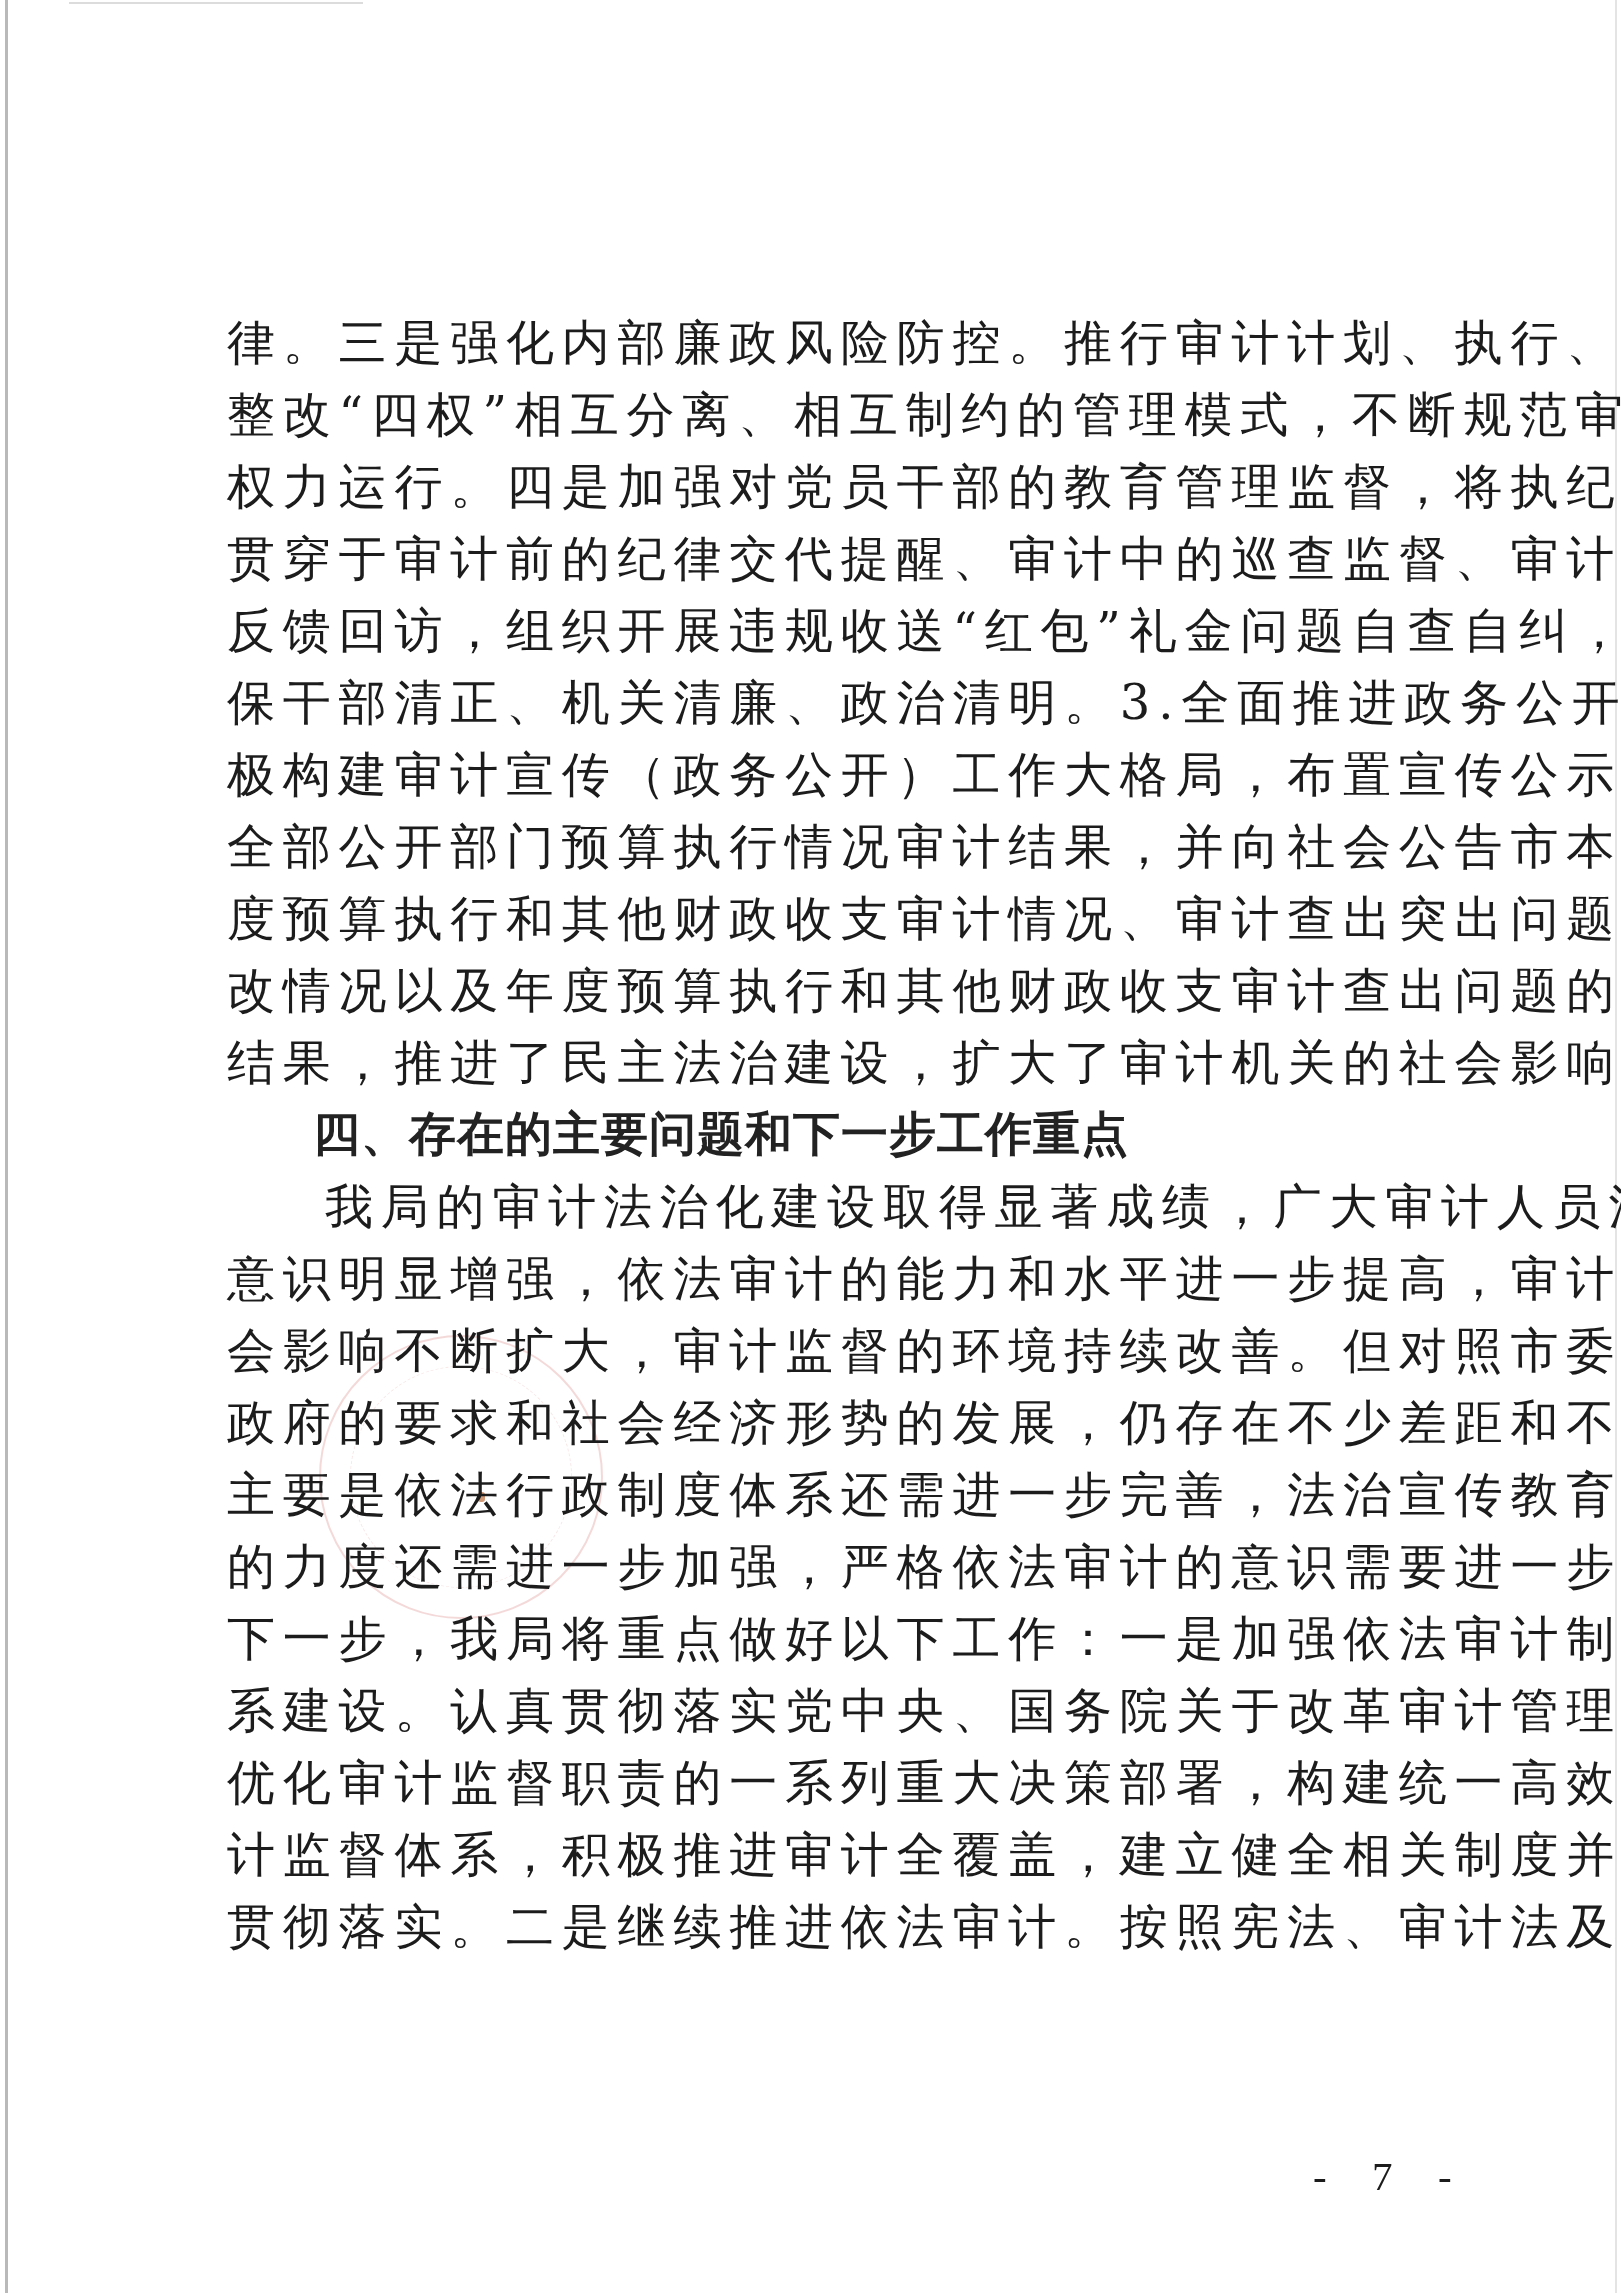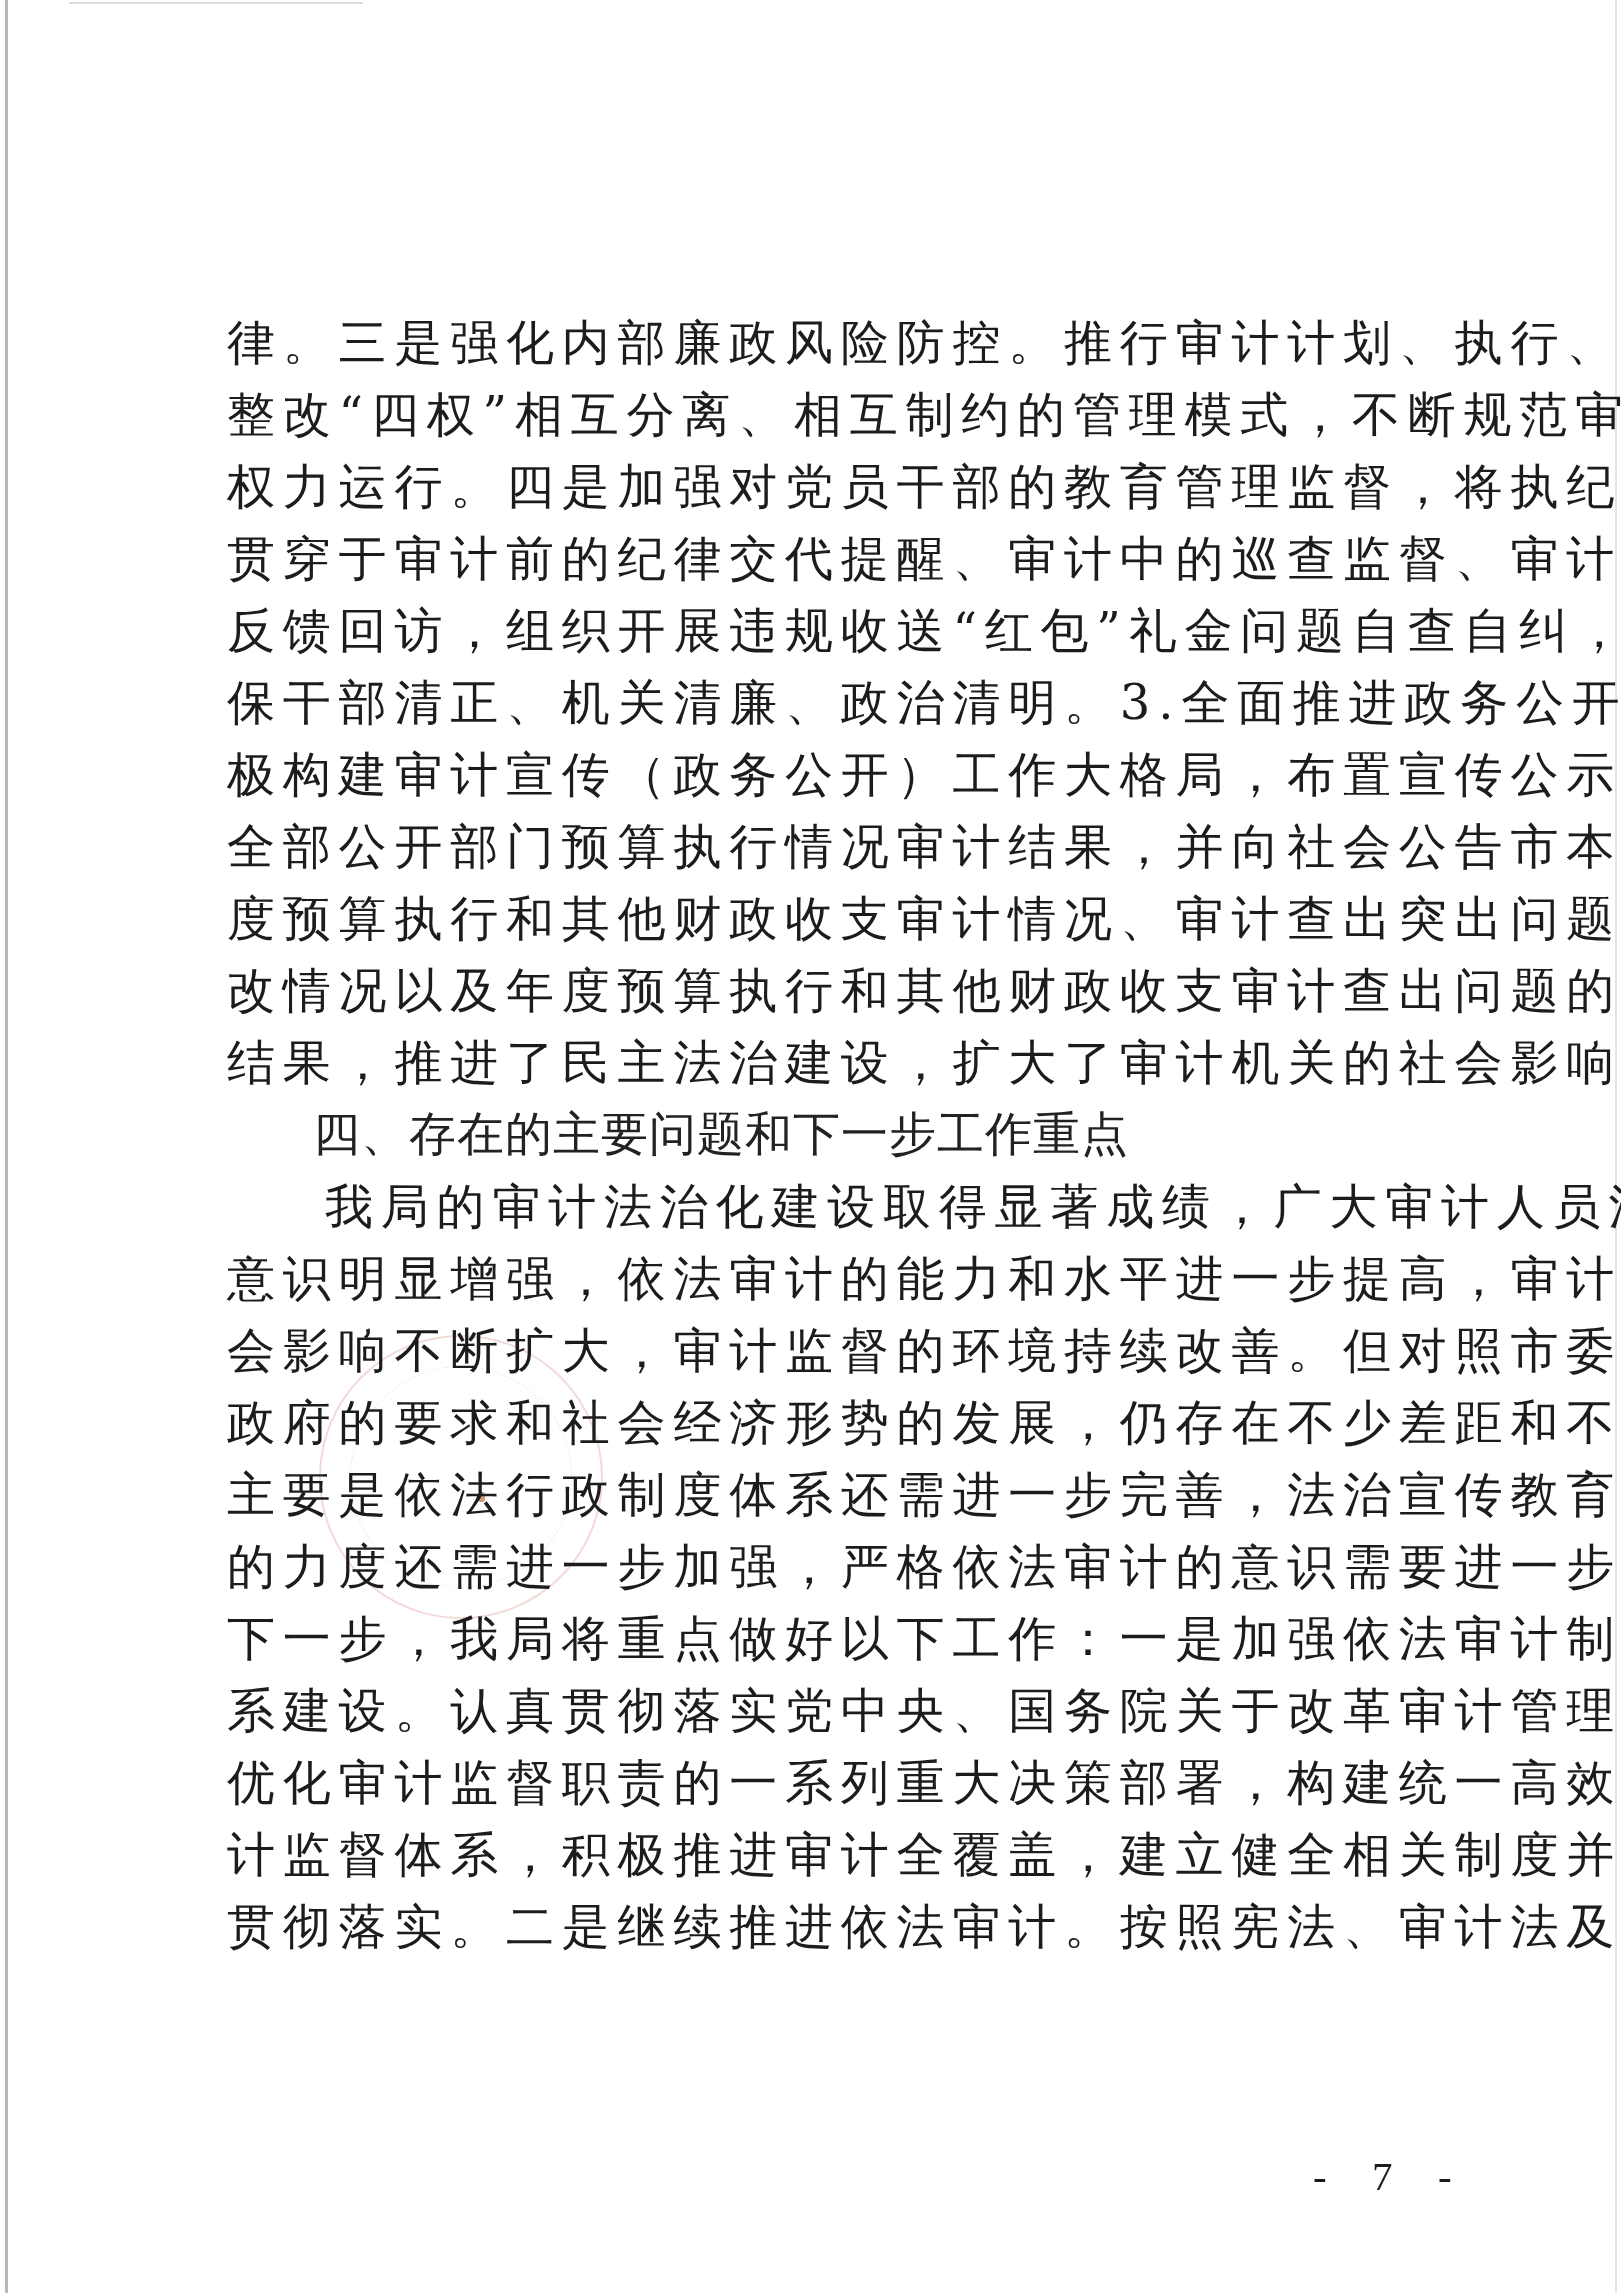--- a/index.html
+++ b/index.html
@@ -51,21 +51,21 @@
   .line.last {
     text-align-last: left;
   }
   .line.indent {
     padding-left: 98px;
   }
   .heading {
     height: 72px;
     line-height: 72px;
     font-size: 47px;
-    font-weight: normal;
+    font-weight: bold;
     font-family: "DejaVu Sans", "Liberation Sans", sans-serif;
     padding-left: 86px;
     letter-spacing: 1px;
     color: #222;
     white-space: nowrap;
   }
   .seal {
     position: absolute;
     left: 319px;
     top: 1335px;

